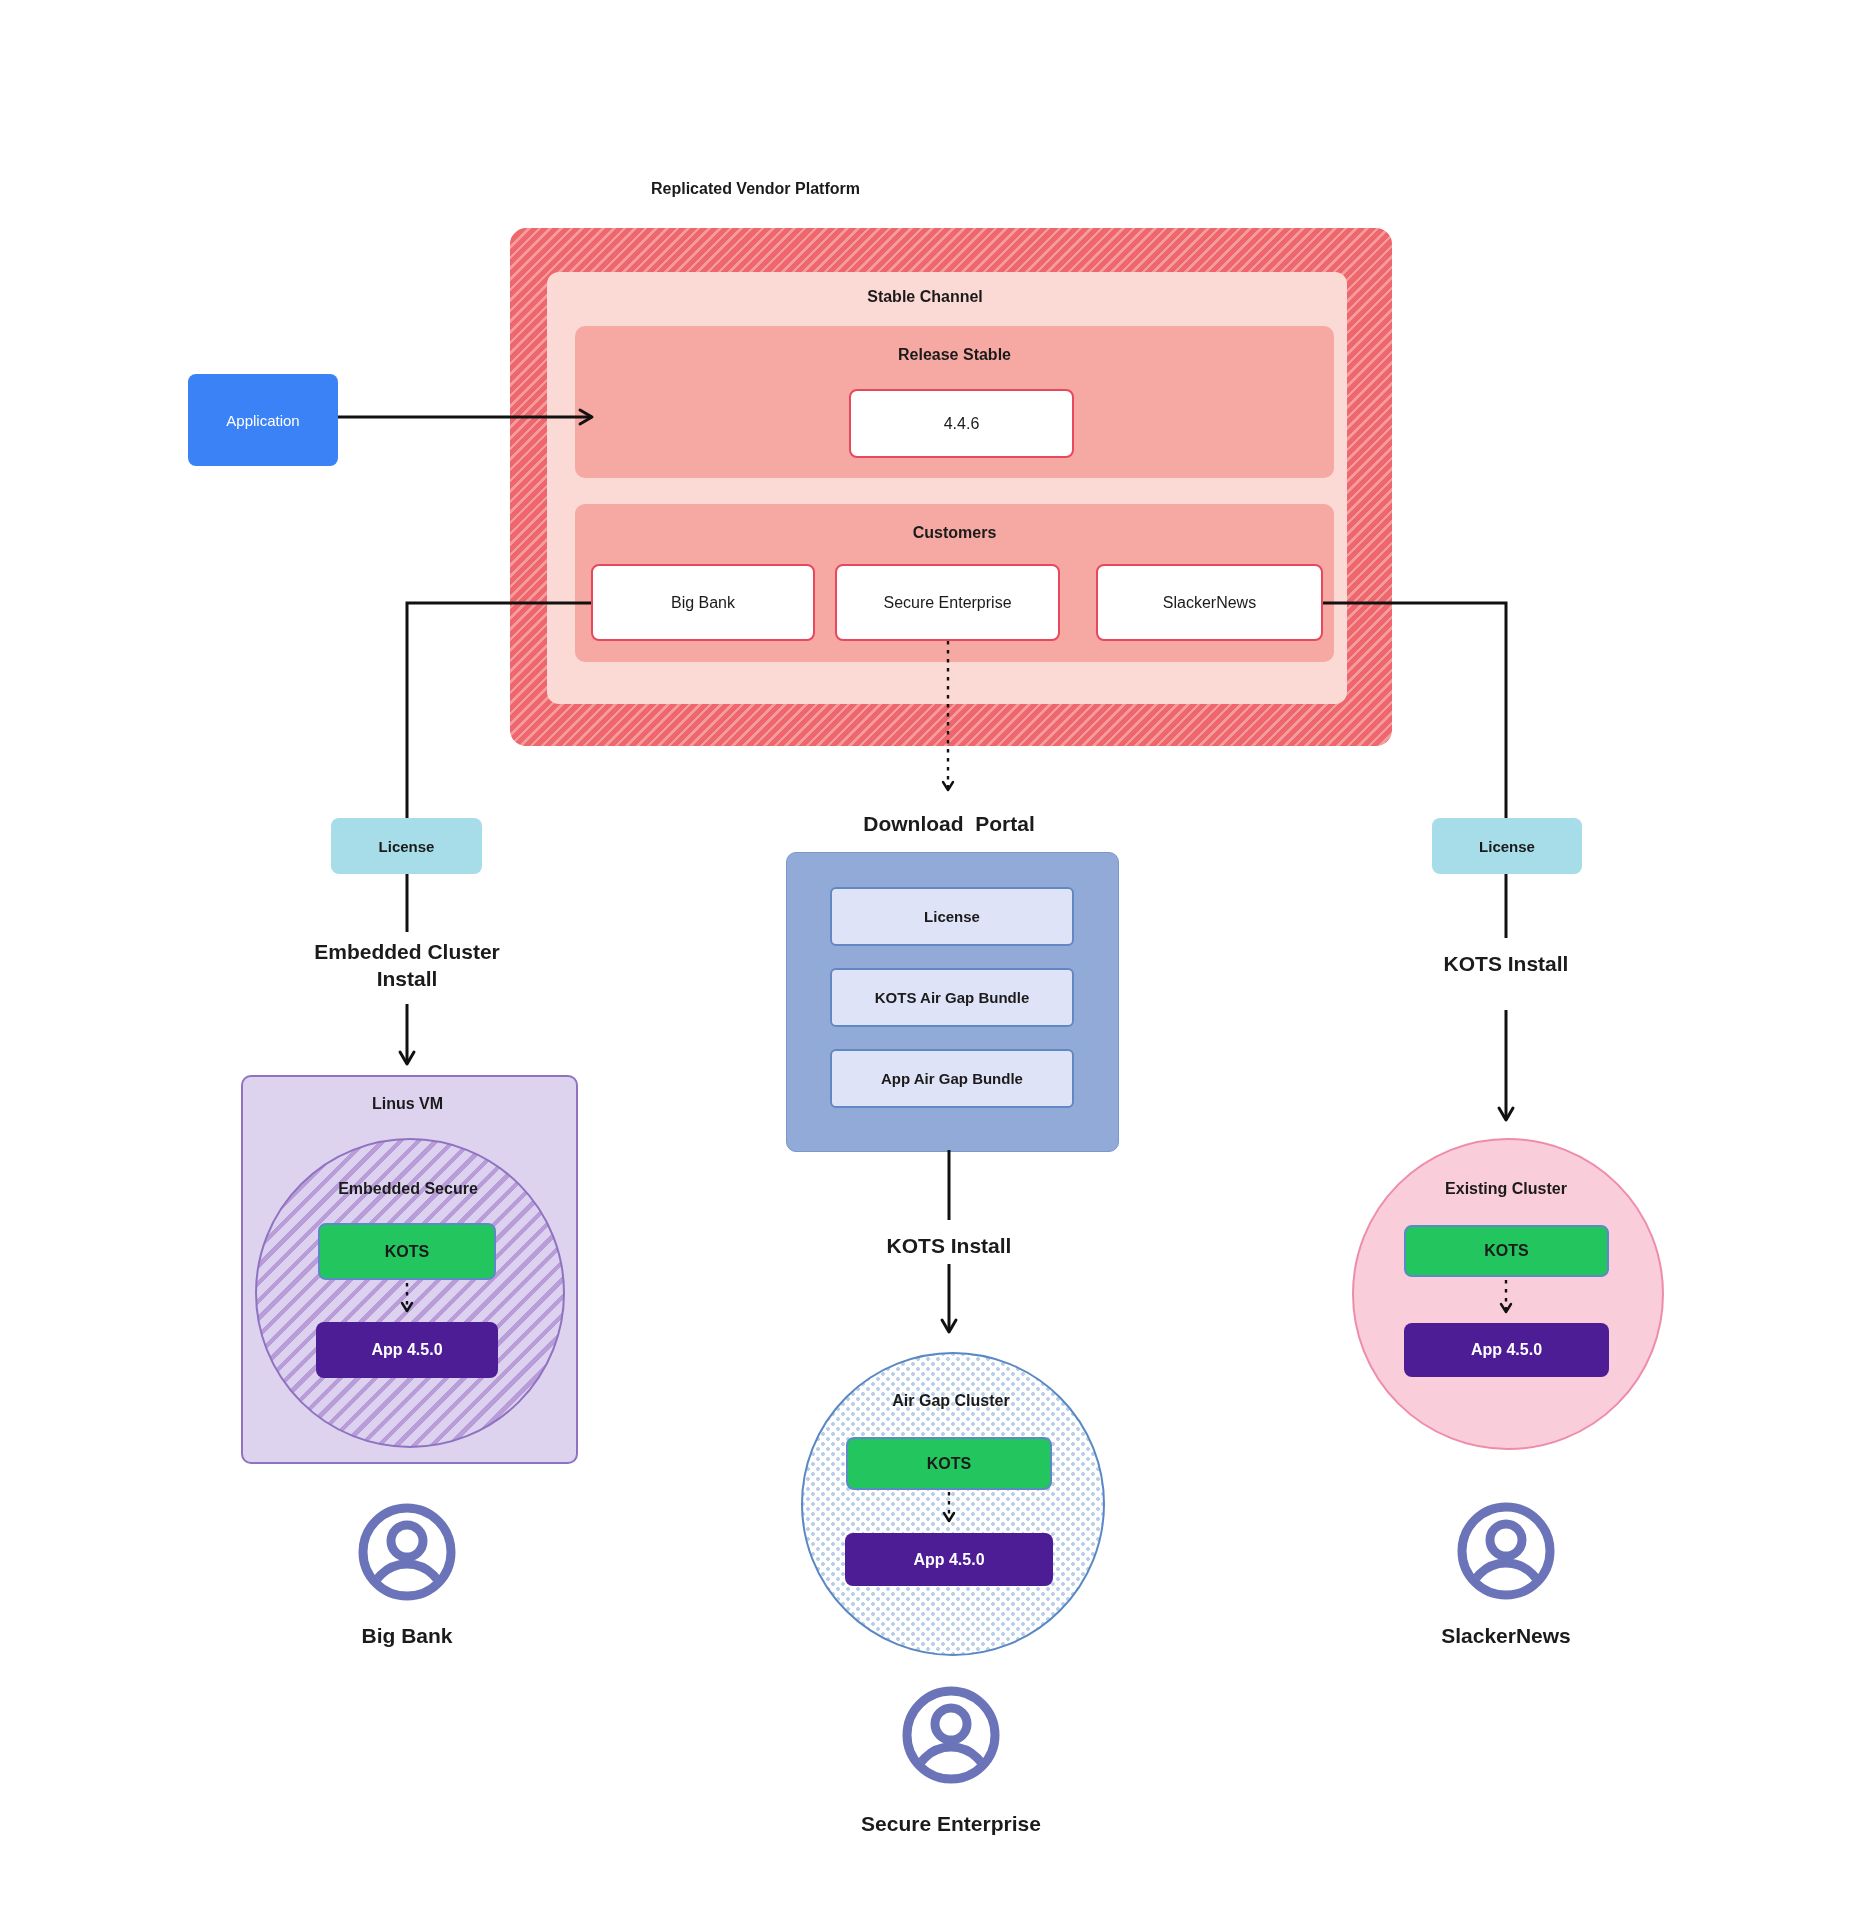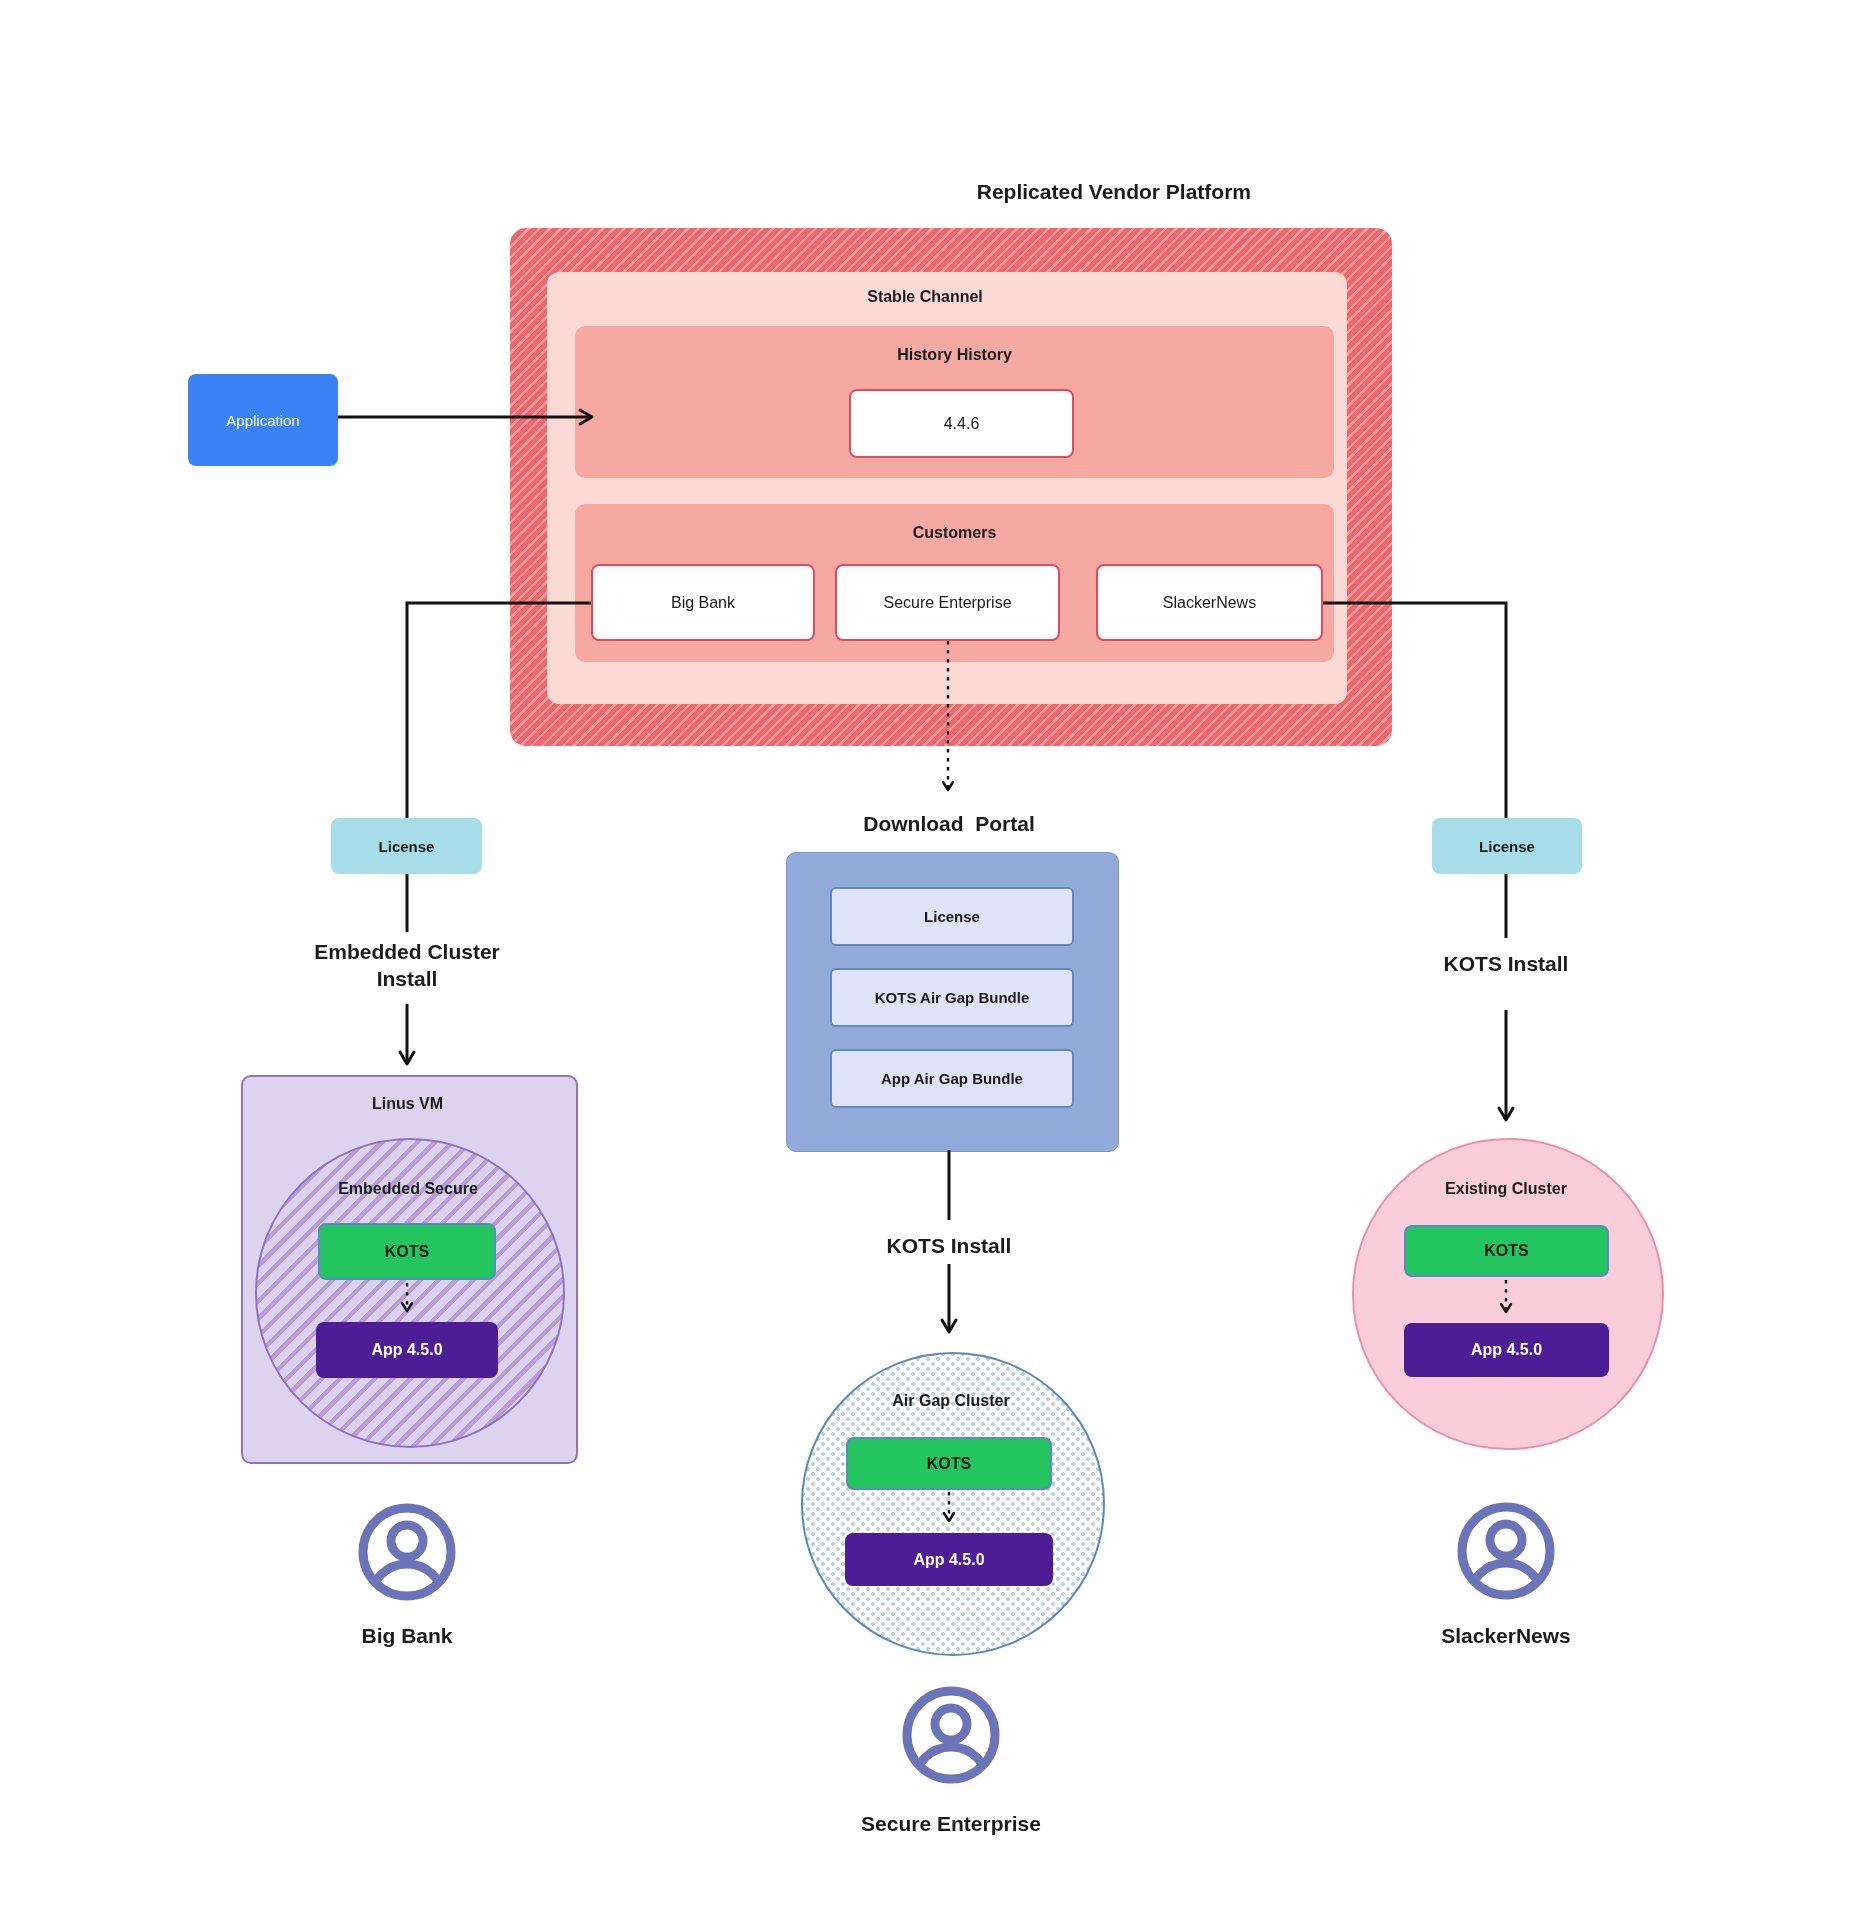--- a/index.html
+++ b/index.html
@@ -21,21 +21,21 @@
   .app-blue{background:#4c1d95;color:#fff;border-radius:8px;font-size:16px;font-weight:600;}
   .vm{background:#ded3ee;border:2px solid #8f72c0;border-radius:10px;}
   .circle-hatch-purple{border-radius:50%;border:2px solid #8f72c0;
      background:repeating-linear-gradient(135deg,#b89dd9 0 4.5px,#dcd1ee 4.5px 12.5px);}
   .circle-dots{border-radius:50%;border:2px solid #5988c5;background-color:#fff;
      background-image:radial-gradient(#b9cfe9 1.7px,transparent 2.2px),radial-gradient(#b9cfe9 1.7px,transparent 2.2px);
      background-size:10px 10px;background-position:0 0,5px 5px;}
   .circle-pink{border-radius:50%;border:2px solid #ef8cab;background:#f9cdd9;}
   .big-label{font-size:21px;font-weight:600;text-align:center;line-height:27px;}
   .pre{white-space:pre;}
-  .title{font-size:21px;font-weight:600;text-align:right;}
+  .title{font-size:16px;font-weight:600;text-align:left;}
   .user-name{font-size:21px;font-weight:600;text-align:center;line-height:28px;}
   svg.overlay{position:absolute;left:0;top:0;pointer-events:none;}
   .icon-svg{display:block;}
 </style>
 </head>
 <body>
 
 <div id="canvas">
 
   <svg width="0" height="0" style="position:absolute">
@@ -47,21 +47,21 @@
   </svg>
 
   <div class="abs title" style="left:651px;top:180px;width:600px;">Replicated Vendor Platform</div>
 
   <div class="abs hatch-red" style="left:510px;top:228px;width:882px;height:518px;"></div>
 
   <div class="abs stable" style="left:547px;top:272px;width:800px;height:432px;"></div>
   <div class="sec-label" style="left:547px;top:288px;width:756px;">Stable Channel</div>
 
   <div class="abs section-salmon" style="left:575px;top:326px;width:759px;height:152px;"></div>
-  <div class="sec-label" style="left:575px;top:346px;width:759px;">History History</div>
+  <div class="sec-label" style="left:575px;top:346px;width:759px;">Release Stable</div>
   <div class="abs node box-white-red" style="left:849px;top:389px;width:225px;height:69px;">4.4.6</div>
 
   <div class="abs section-salmon" style="left:575px;top:504px;width:759px;height:158px;"></div>
   <div class="sec-label" style="left:575px;top:524px;width:759px;">Customers</div>
   <div class="abs node box-white-red" style="left:591px;top:564px;width:224px;height:77px;">Big Bank</div>
   <div class="abs node box-white-red" style="left:835px;top:564px;width:225px;height:77px;padding:0 40px;">Secure Enterprise</div>
   <div class="abs node box-white-red" style="left:1096px;top:564px;width:227px;height:77px;">SlackerNews</div>
 
   <div class="abs node app-node" style="left:188px;top:374px;width:150px;height:92px;">Application</div>
 

